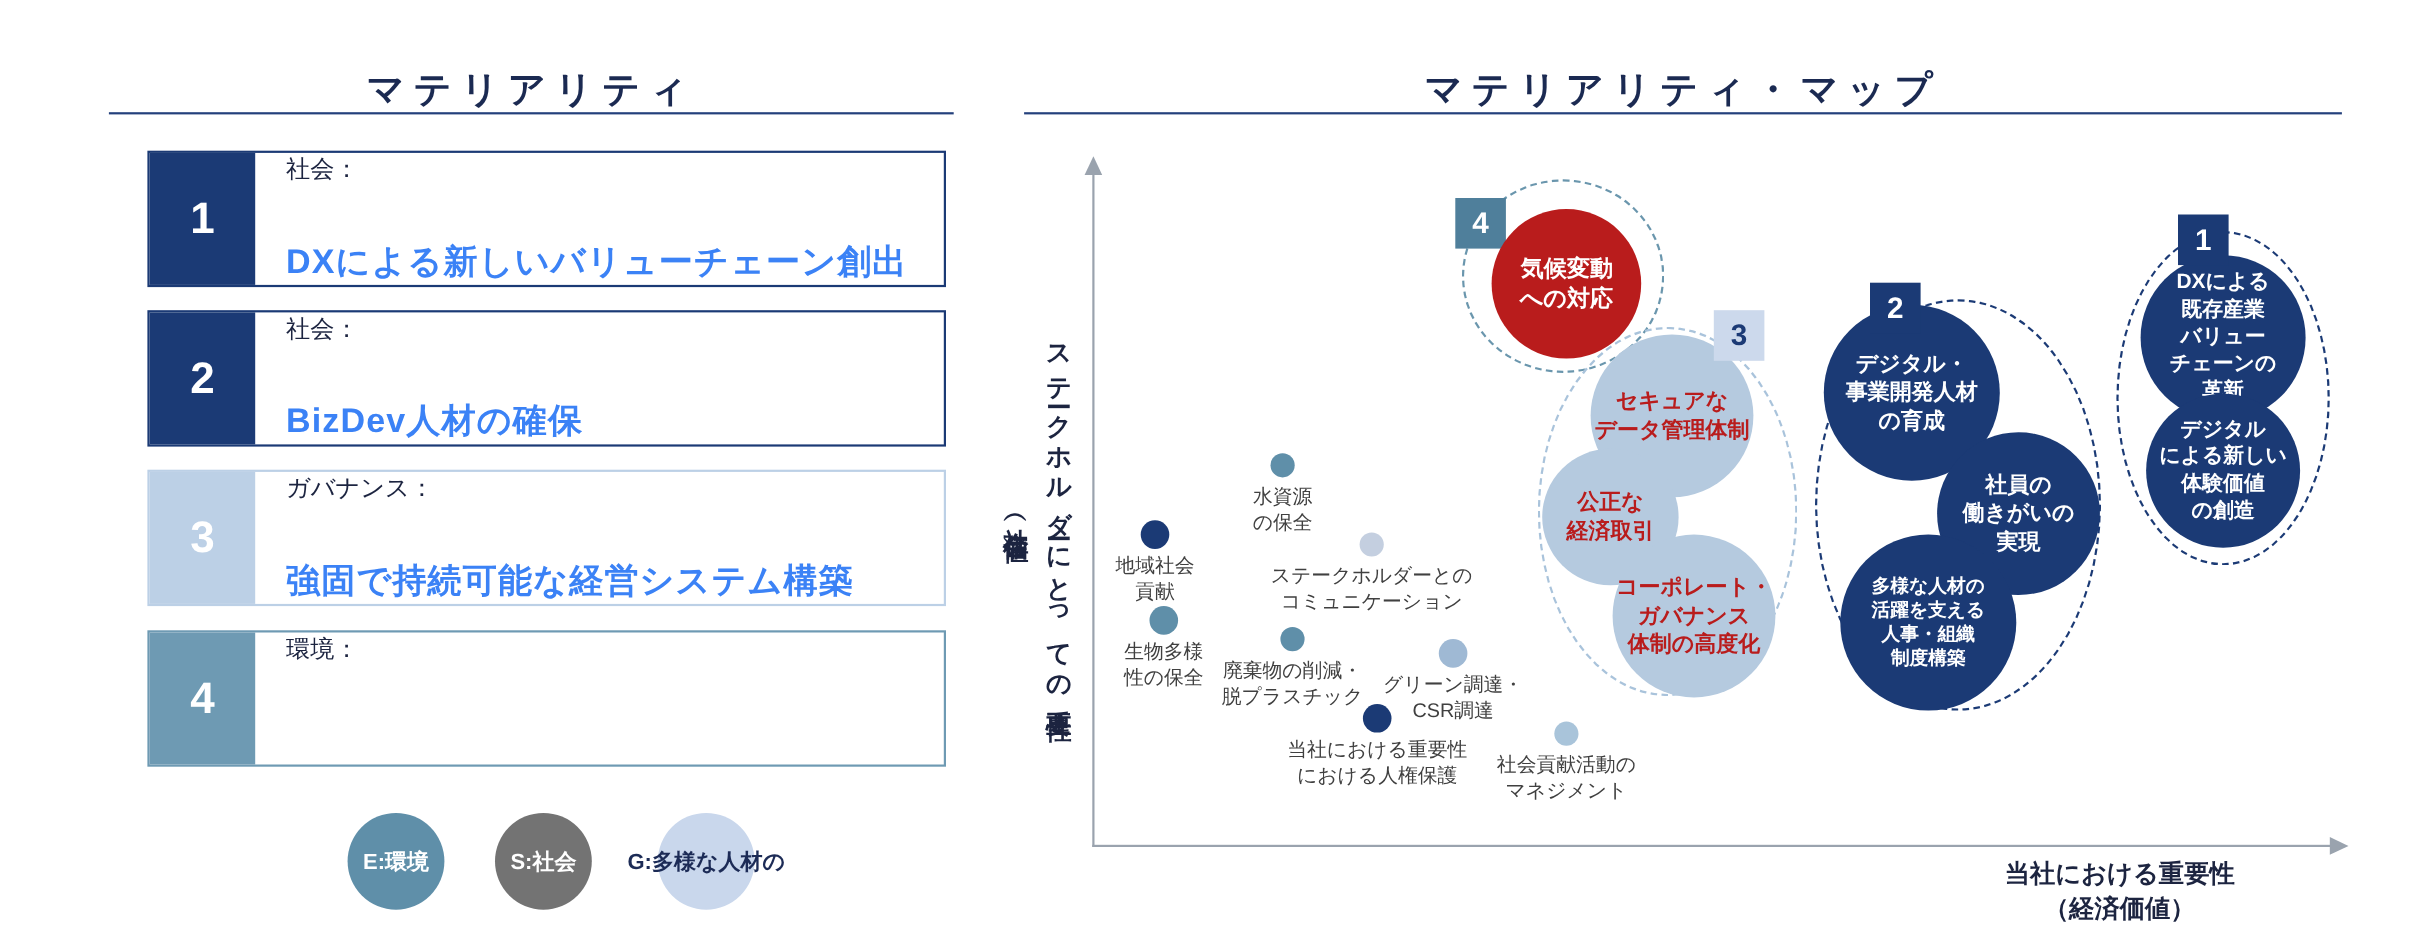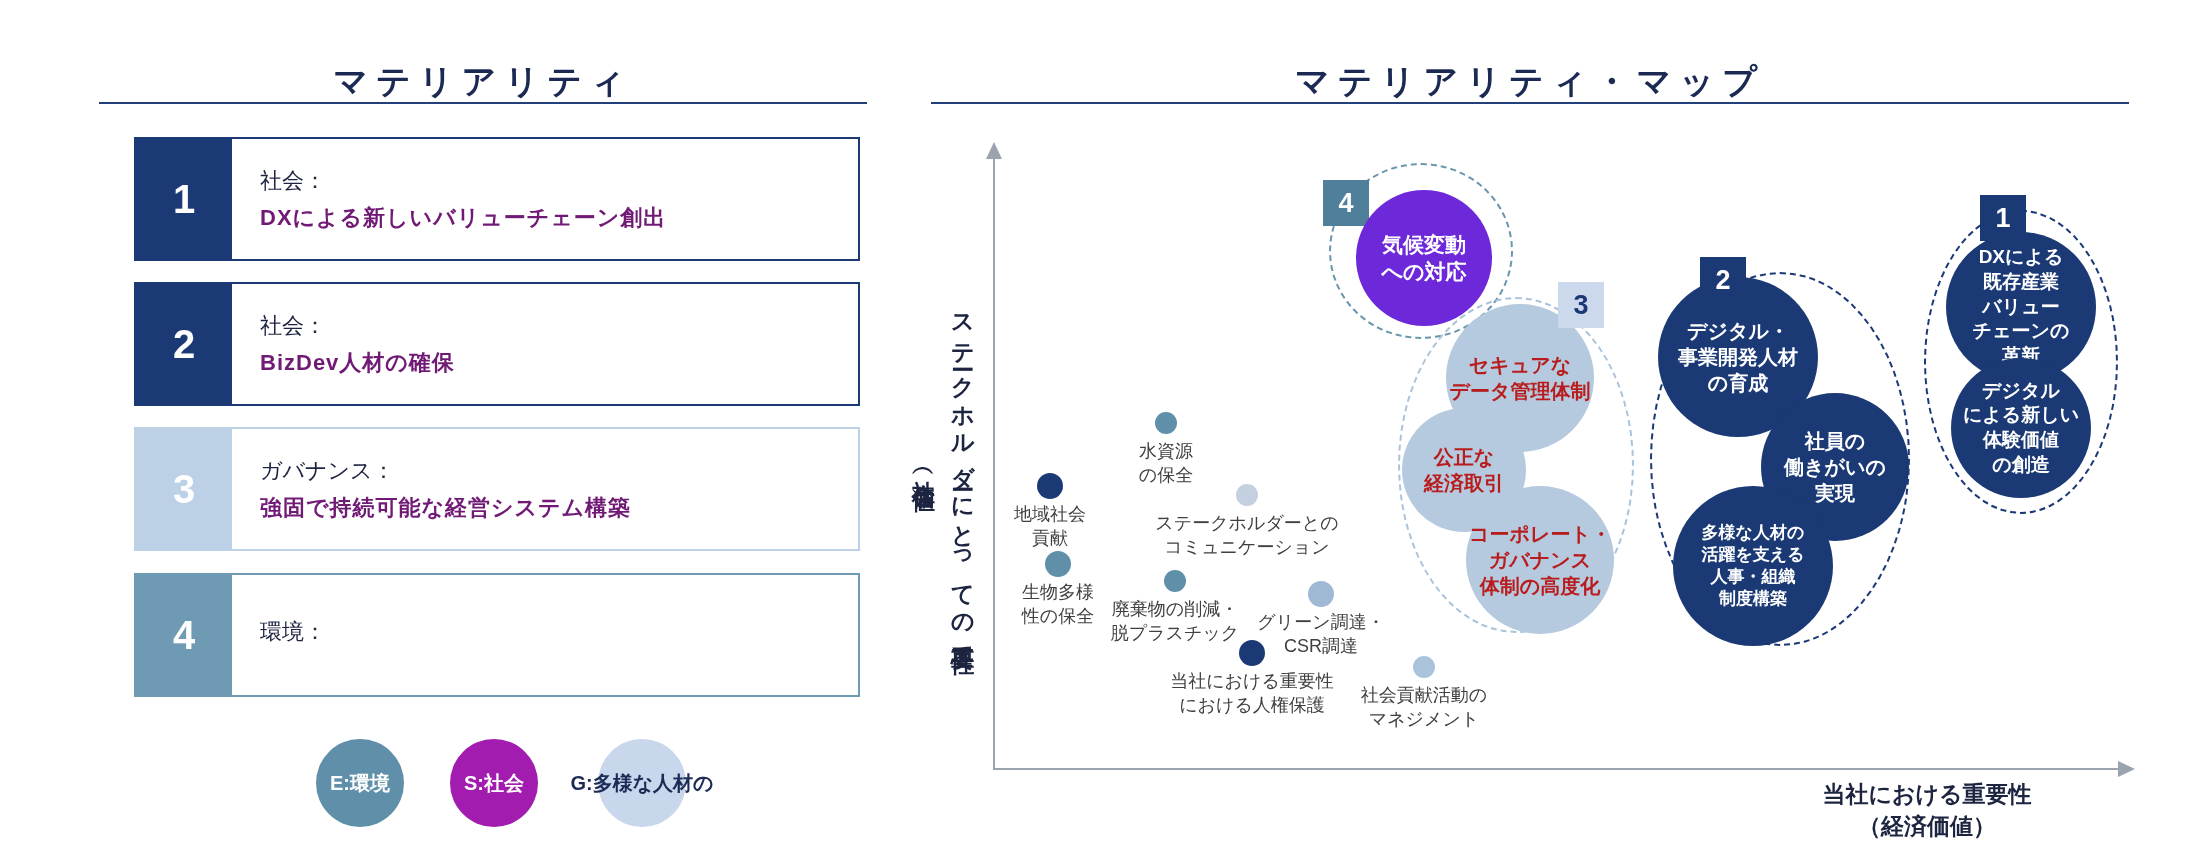--- a/index.html
+++ b/index.html
@@ -19,28 +19,28 @@
   .mat-box { left:134px; width:726px; height:124px; background:#ffffff; display:flex; box-sizing:border-box; }
   .mb1 { top:137px; border:2px solid #1b3a75; }
   .mb2 { top:282px; border:2px solid #1b3a75; }
   .mb3 { top:427px; border:2px solid #bcd0e6; }
   .mb4 { top:573px; border:2px solid #6e9ab3; }
   .numsq { flex:0 0 96px; display:flex; align-items:center; justify-content:center;
            color:#ffffff; font-size:40px; font-weight:bold; }
   .mb1 .numsq, .mb2 .numsq { background:#1b3a75; }
   .mb3 .numsq { background:#bcd0e6; }
   .mb4 .numsq { background:#6e9ab3; }
-  .boxtext { display:flex; flex-direction:column; justify-content:center; padding-left:28px; }
+  .boxtext { display:flex; flex-direction:column; justify-content:space-between; padding-left:28px; }
   .cat { font-size:22px; color:#1c2440; margin-bottom:7px; }
-  .btitle { font-size:22px; font-weight:bold; letter-spacing:1px; color:#701a75; }
+  .btitle { font-size:31px; font-weight:bold; letter-spacing:1px; color:#3b82f6; }
 
   .lg { width:88px; height:88px; top:739px; border-radius:50%; display:flex; align-items:center;
         justify-content:center; font-size:20px; font-weight:bold; white-space:nowrap; }
   .lg-e { left:316px; background:#5f8fa9; color:#ffffff; }
-  .lg-s { left:450px; background:#a21caf; color:#ffffff; }
+  .lg-s { left:450px; background:#737373; color:#ffffff; }
   .lg-g { left:598px; background:#c9d7ec; color:#1c2b56; }
 
   
   .right-title { left:931px; top:36px; width:1198px; }
   .right-rule { left:931px; top:102px; width:1198px; }
 
   .y-line { left:993px; top:158px; width:2px; height:612px; background:#9aa3ae; }
   .y-arrow { left:986px; top:142px; width:0; height:0;
              border-left:8px solid transparent; border-right:8px solid transparent;
              border-bottom:17px solid #9aa3ae; }
@@ -56,21 +56,21 @@
 
   .ellipse { border-radius:50%; border:2px dashed; box-sizing:border-box; }
   .el-g4 { left:1329px; top:163px; width:184px; height:176px; border-color:#6a96ad; }
   .el-g3 { left:1398px; top:297px; width:236px; height:336px; border-color:#a9c3db; }
   .el-g2 { left:1650px; top:272px; width:260px; height:374px; border-color:#1b3a75; }
   .el-g1 { left:1924px; top:210px; width:194px; height:304px; border-color:#1b3a75; }
 
   .bubble { border-radius:50%; display:flex; align-items:center; justify-content:center;
             text-align:center; font-weight:bold; line-height:1.3; white-space:pre-line; }
   .bu-navy { background:#1b3a75; color:#ffffff; }
-  .bu-teal { background:#6d28d9; color:#ffffff; }
+  .bu-teal { background:#b91c1c; color:#ffffff;text-align:right; }
   .bu-light { background:#b5cadf; color:#b91c1c; }
   .g4b1 { left:1356px; top:190px; width:136px; height:136px; font-size:21px; }
   .g3b1 { left:1446px; top:304px; width:148px; height:148px; font-size:20px; }
   .g3b2 { left:1402px; top:408px; width:124px; height:124px; font-size:20px; }
   .g3b3 { left:1466px; top:486px; width:148px; height:148px; font-size:20px; }
   .g2b1 { left:1658px; top:277px; width:160px; height:160px; font-size:20px; }
   .g2b2 { left:1761px; top:393px; width:148px; height:148px; font-size:20px; }
   .g2b3 { left:1673px; top:486px; width:160px; height:160px; font-size:17px;text-align:center; }
   .g1b1 { left:1946px; top:232px; width:150px; height:150px; font-size:19px; }
   .g1b2 { left:1951px; top:358px; width:140px; height:140px; font-size:19px; }

